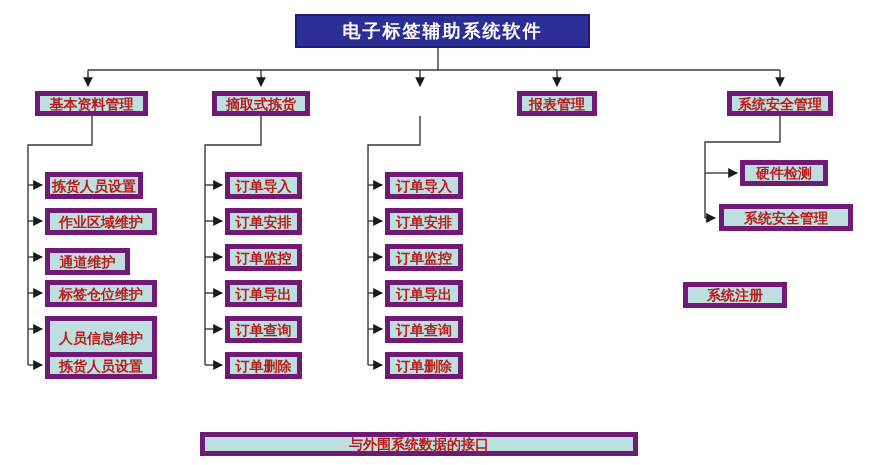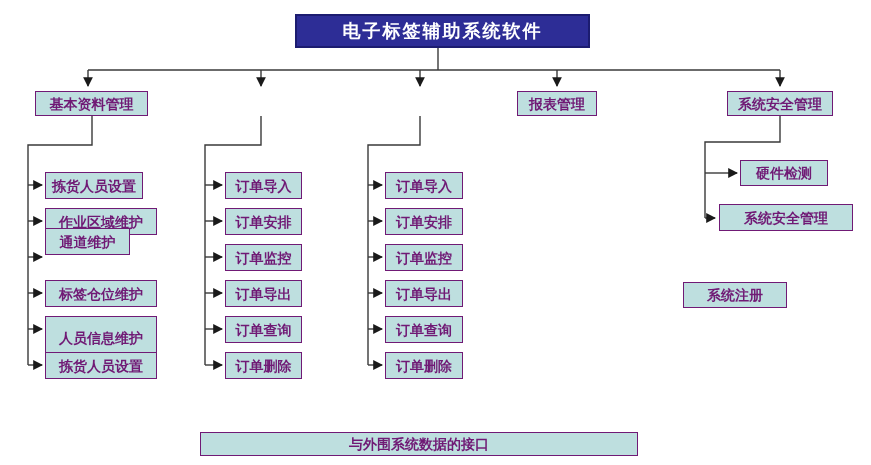--- a/index.html
+++ b/index.html
@@ -8,22 +8,22 @@
     width:871px;height:465px;
     background:#ffffff;
     font-family:"Liberation Sans","DejaVu Sans",sans-serif;
     overflow:hidden;
   }
   .wires{position:absolute;left:0;top:0;width:871px;height:465px;pointer-events:none;}
   .node{
     position:absolute;
     box-sizing:border-box;
     background:#bedfdf;
-    border:1px solid #701a75;
-    color:#701a75;
+    border:5px solid #701a75;
+    color:#b91c1c;
     font-weight:bold;
     font-size:14px;
     display:flex;
     align-items:center;
     justify-content:center;
     white-space:nowrap;
     line-height:1;
   }
   .root{
     background:#2d2d96;
@@ -82,26 +82,27 @@
 
       <path d="M780,116 L780,142 L705,142 L705,218"></path>
       <path d="M705,173 L737,173" marker-end="url(#ar)"></path>
       <path d="M705,218 L715,218" marker-end="url(#ar)"></path>
     </g>
   </svg>
 
   <div class="node root" style="left:295px;top:14px;width:295px;height:34px;">电子标签辅助系统软件</div>
 
   <div class="node" style="left:35px;top:91px;width:113px;height:25px;">基本资料管理</div>
+  <div class="node" style="left:212px;top:91px;width:98px;height:25px;">摘取式拣货</div>
   <div class="node" style="left:517px;top:91px;width:80px;height:25px;">报表管理</div>
   <div class="node" style="left:727px;top:91px;width:106px;height:25px;">系统安全管理</div>
 
   <div class="node leaf" style="left:45px;top:172px;width:98px;height:27px;">拣货人员设置</div>
   <div class="node leaf" style="left:45px;top:208px;width:112px;height:27px;">作业区域维护</div>
-  <div class="node leaf" style="left:45px;top:228px;width:85px;height:27px;">通道维护</div>
+  <div class="node leaf" style="left:45px;top:248px;width:85px;height:27px;">通道维护</div>
   <div class="node leaf" style="left:45px;top:280px;width:112px;height:27px;">标签仓位维护</div>
   <div class="node leaf" style="left:45px;top:316px;width:112px;height:43px;">人员信息维护</div>
   <div class="node leaf" style="left:45px;top:352px;width:112px;height:27px;">拣货人员设置</div>
 
   <div class="node leaf" style="left:225px;top:172px;width:77px;height:27px;">订单导入</div>
   <div class="node leaf" style="left:225px;top:208px;width:77px;height:27px;">订单安排</div>
   <div class="node leaf" style="left:225px;top:244px;width:77px;height:27px;">订单监控</div>
   <div class="node leaf" style="left:225px;top:280px;width:77px;height:27px;">订单导出</div>
   <div class="node leaf" style="left:225px;top:316px;width:77px;height:27px;">订单查询</div>
   <div class="node leaf" style="left:225px;top:352px;width:77px;height:27px;">订单删除</div>

